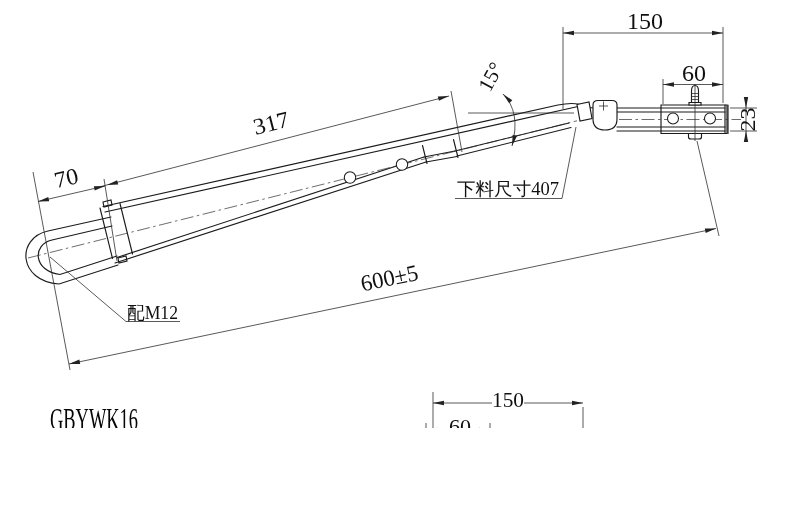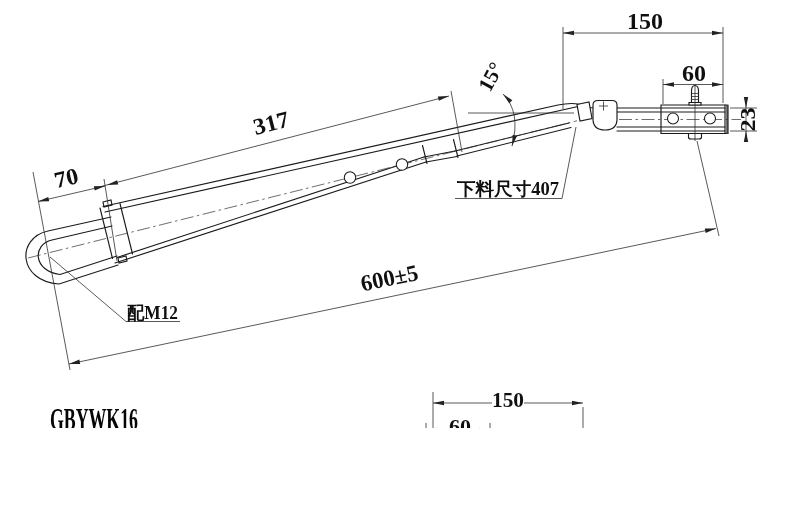--- a/index.html
+++ b/index.html
@@ -1,16 +1,16 @@
 <!DOCTYPE html>
 <html><head>
 <meta charset="utf-8">
 <style>
   html,body{margin:0;padding:0;background:#fff;}
-  .canvas{position:relative;width:811px;height:428px;background:#84cc16;overflow:hidden;font-weight:bold;}
+  .canvas{position:relative;width:811px;height:428px;background:#84cc16;overflow:hidden;}
   svg{display:block;}
   .obj{stroke:#1b1b1b;stroke-width:1.15;fill:none;stroke-linecap:round;}
   .objf{stroke:#1b1b1b;stroke-width:1.15;fill:#ffffff;}
   .thin{stroke:#2e2e2e;stroke-width:0.8;fill:none;}
   .cl{stroke:#2e2e2e;stroke-width:0.7;fill:none;stroke-dasharray:13 3.5 2.5 3.5;}
   .arr{fill:#222;stroke:none;}
   .hole{stroke:#1b1b1b;stroke-width:1.05;fill:#ffffff;}
   text.dim{font-family:"Liberation Serif","DejaVu Serif",serif;fill:#101010;}
   text.note{font-family:"Liberation Serif","DejaVu Serif",serif;fill:#101010;}
   text.pn{font-family:"Liberation Serif","DejaVu Serif",serif;fill:#050505;}

